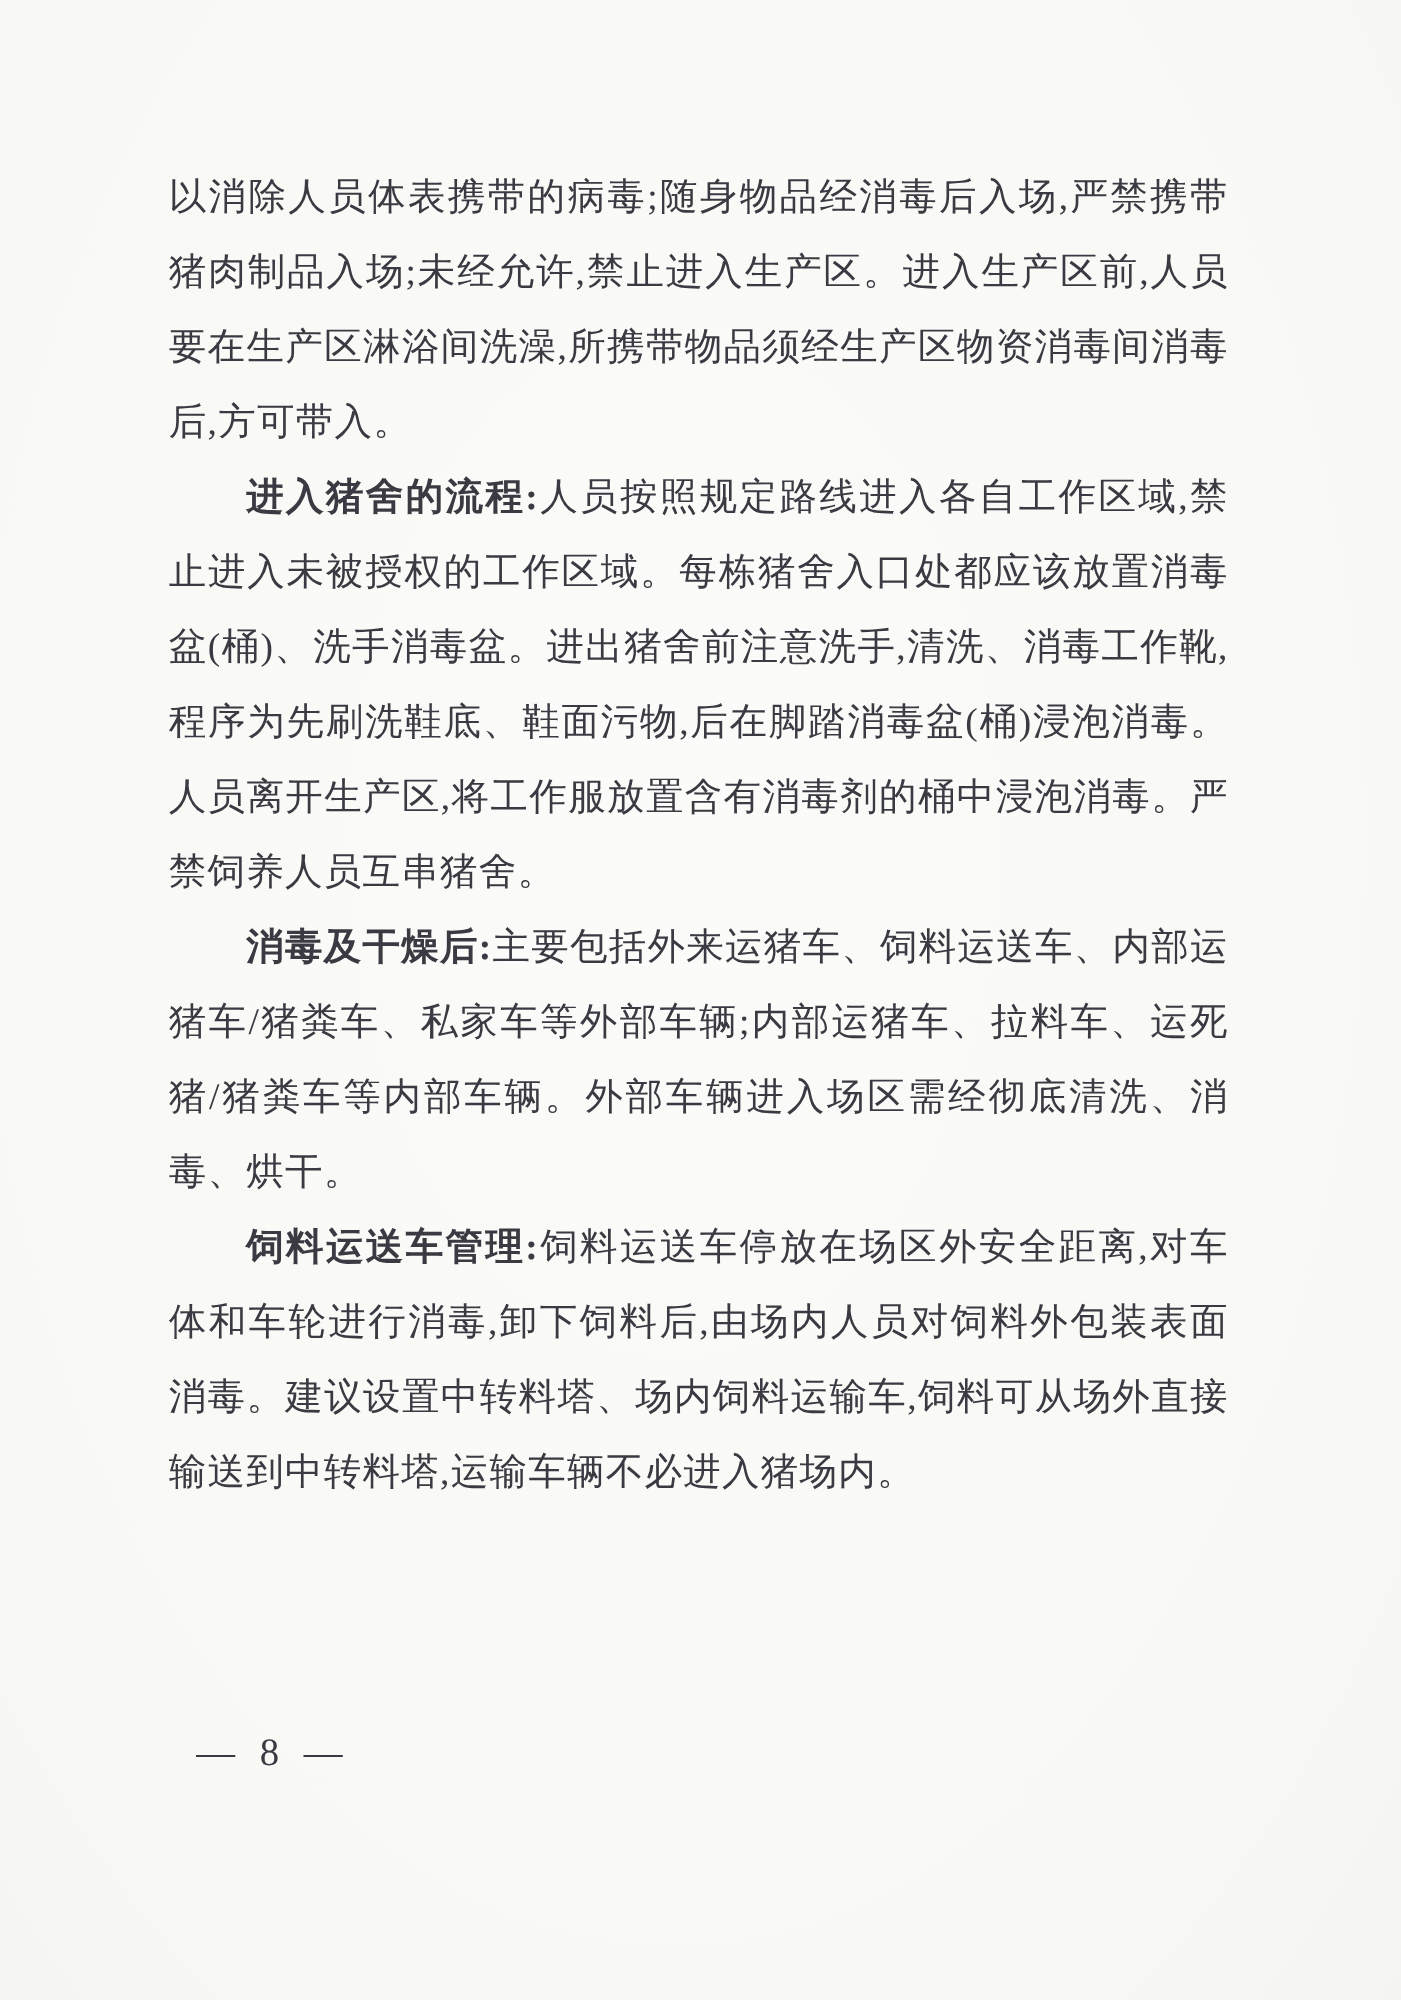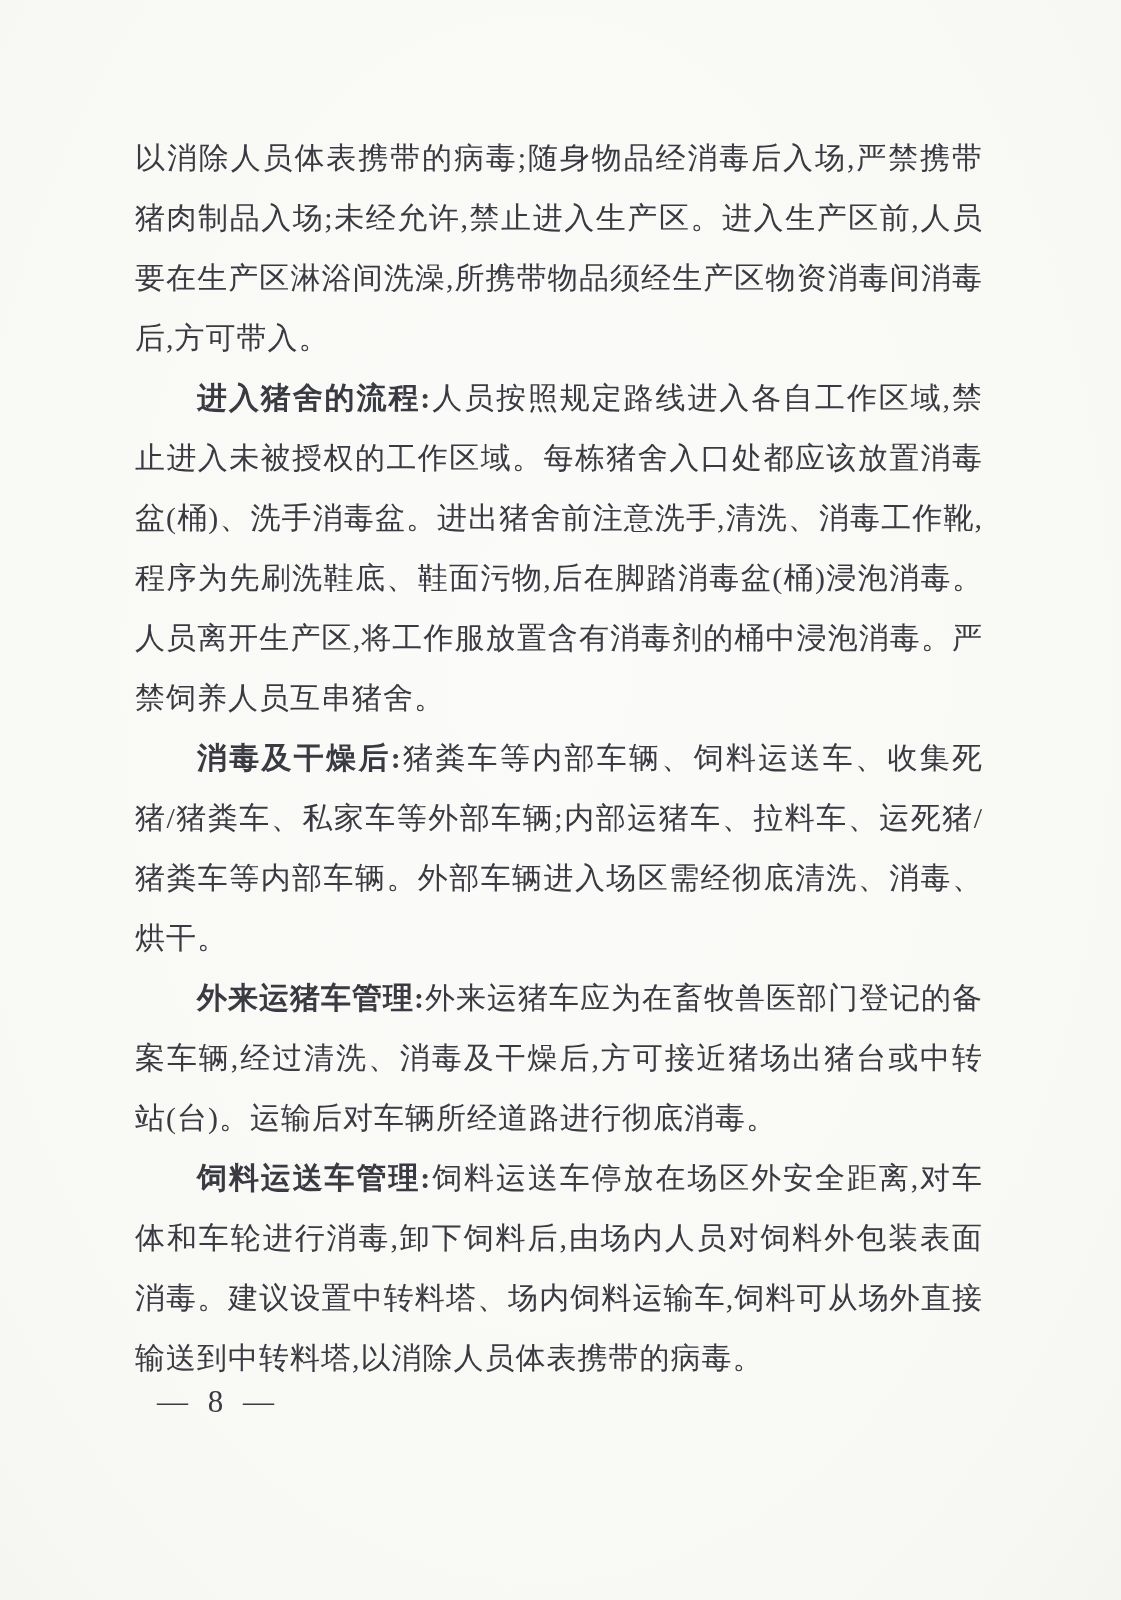--- a/index.html
+++ b/index.html
@@ -49,18 +49,17 @@
     white-space: pre;
   }
 </style>
 </head>
 <body>
 
 <div class="page">
   <div class="doc-body">
       <p class="para"><span class="run">以消除人员体表携带的病毒;随身物品经消毒后入场,严禁携带猪肉制品入场;未经允许,禁止进入生产区。进入生产区前,人员要在生产区淋浴间洗澡,所携带物品须经生产区物资消毒间消毒后,方可带入。</span></p>
       <p class="para indent"><span class="run bold">进入猪舍的流程:</span><span class="run">人员按照规定路线进入各自工作区域,禁止进入未被授权的工作区域。每栋猪舍入口处都应该放置消毒盆(桶)、洗手消毒盆。进出猪舍前注意洗手,清洗、消毒工作靴,程序为先刷洗鞋底、鞋面污物,后在脚踏消毒盆(桶)浸泡消毒。人员离开生产区,将工作服放置含有消毒剂的桶中浸泡消毒。严禁饲养人员互串猪舍。</span></p>
-      <p class="para indent"><span class="run bold">消毒及干燥后:</span><span class="run">猪粪车等内部车辆、饲料运送车、收集死猪/猪粪车、私家车等外部车辆;内部运猪车、拉料车、运死猪/猪粪车等内部车辆。外部车辆进入场区需经彻底清洗、消毒、烘干。</span></p>
-      <p class="para indent"><span class="run bold">外来运猪车管理:</span><span class="run">外来运猪车应为在畜牧兽医部门登记的备案车辆,经过清洗、消毒及干燥后,方可接近猪场出猪台或中转站(台)。运输后对车辆所经道路进行彻底消毒。</span></p>
-      <p class="para indent"><span class="run bold">饲料运送车管理:</span><span class="run">饲料运送车停放在场区外安全距离,对车体和车轮进行消毒,卸下饲料后,由场内人员对饲料外包装表面消毒。建议设置中转料塔、场内饲料运输车,饲料可从场外直接输送到中转料塔,以消除人员体表携带的病毒。</span></p>
+      <p class="para indent"><span class="run bold">消毒及干燥后:</span><span class="run">主要包括外来运猪车、饲料运送车、内部运猪车/猪粪车、私家车等外部车辆;内部运猪车、拉料车、运死猪/猪粪车等内部车辆。外部车辆进入场区需经彻底清洗、消毒、烘干。</span></p>
+      <p class="para indent"><span class="run bold">饲料运送车管理:</span><span class="run">饲料运送车停放在场区外安全距离,对车体和车轮进行消毒,卸下饲料后,由场内人员对饲料外包装表面消毒。建议设置中转料塔、场内饲料运输车,饲料可从场外直接输送到中转料塔,运输车辆不必进入猪场内。</span></p>
     </div>
   <div class="page-number">— 8 —</div>
 </div>
 
 </body></html>

